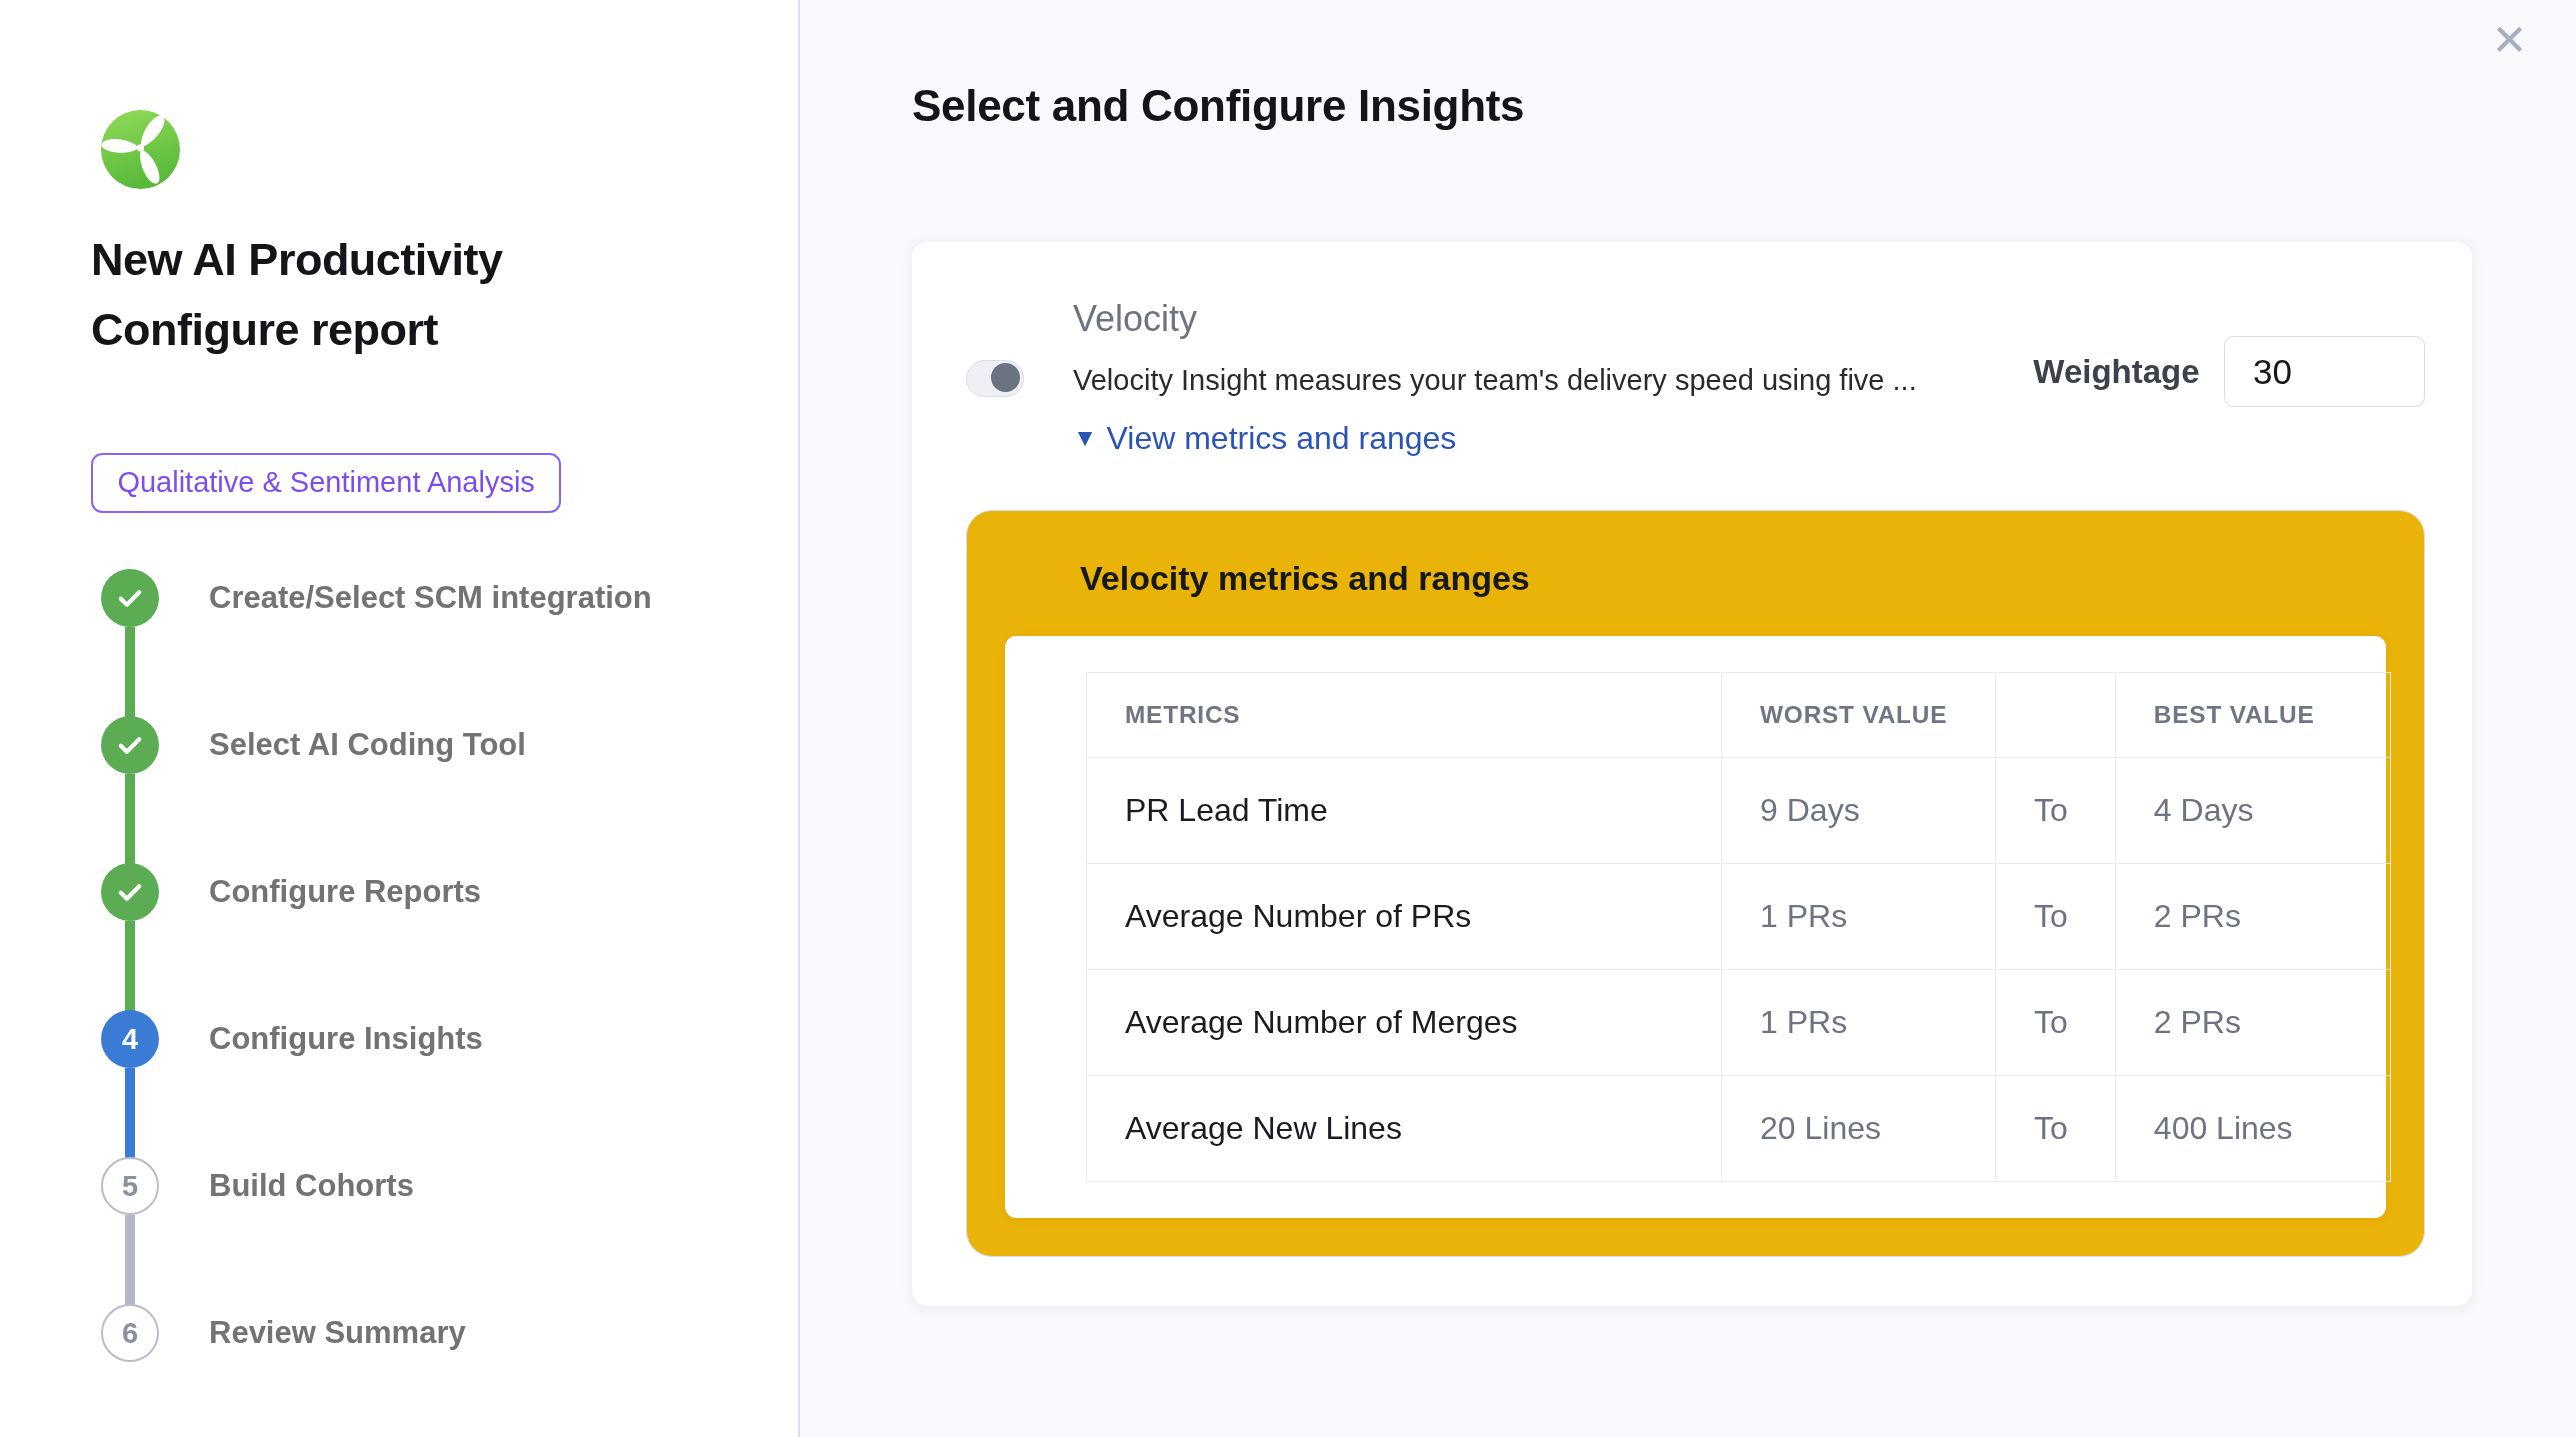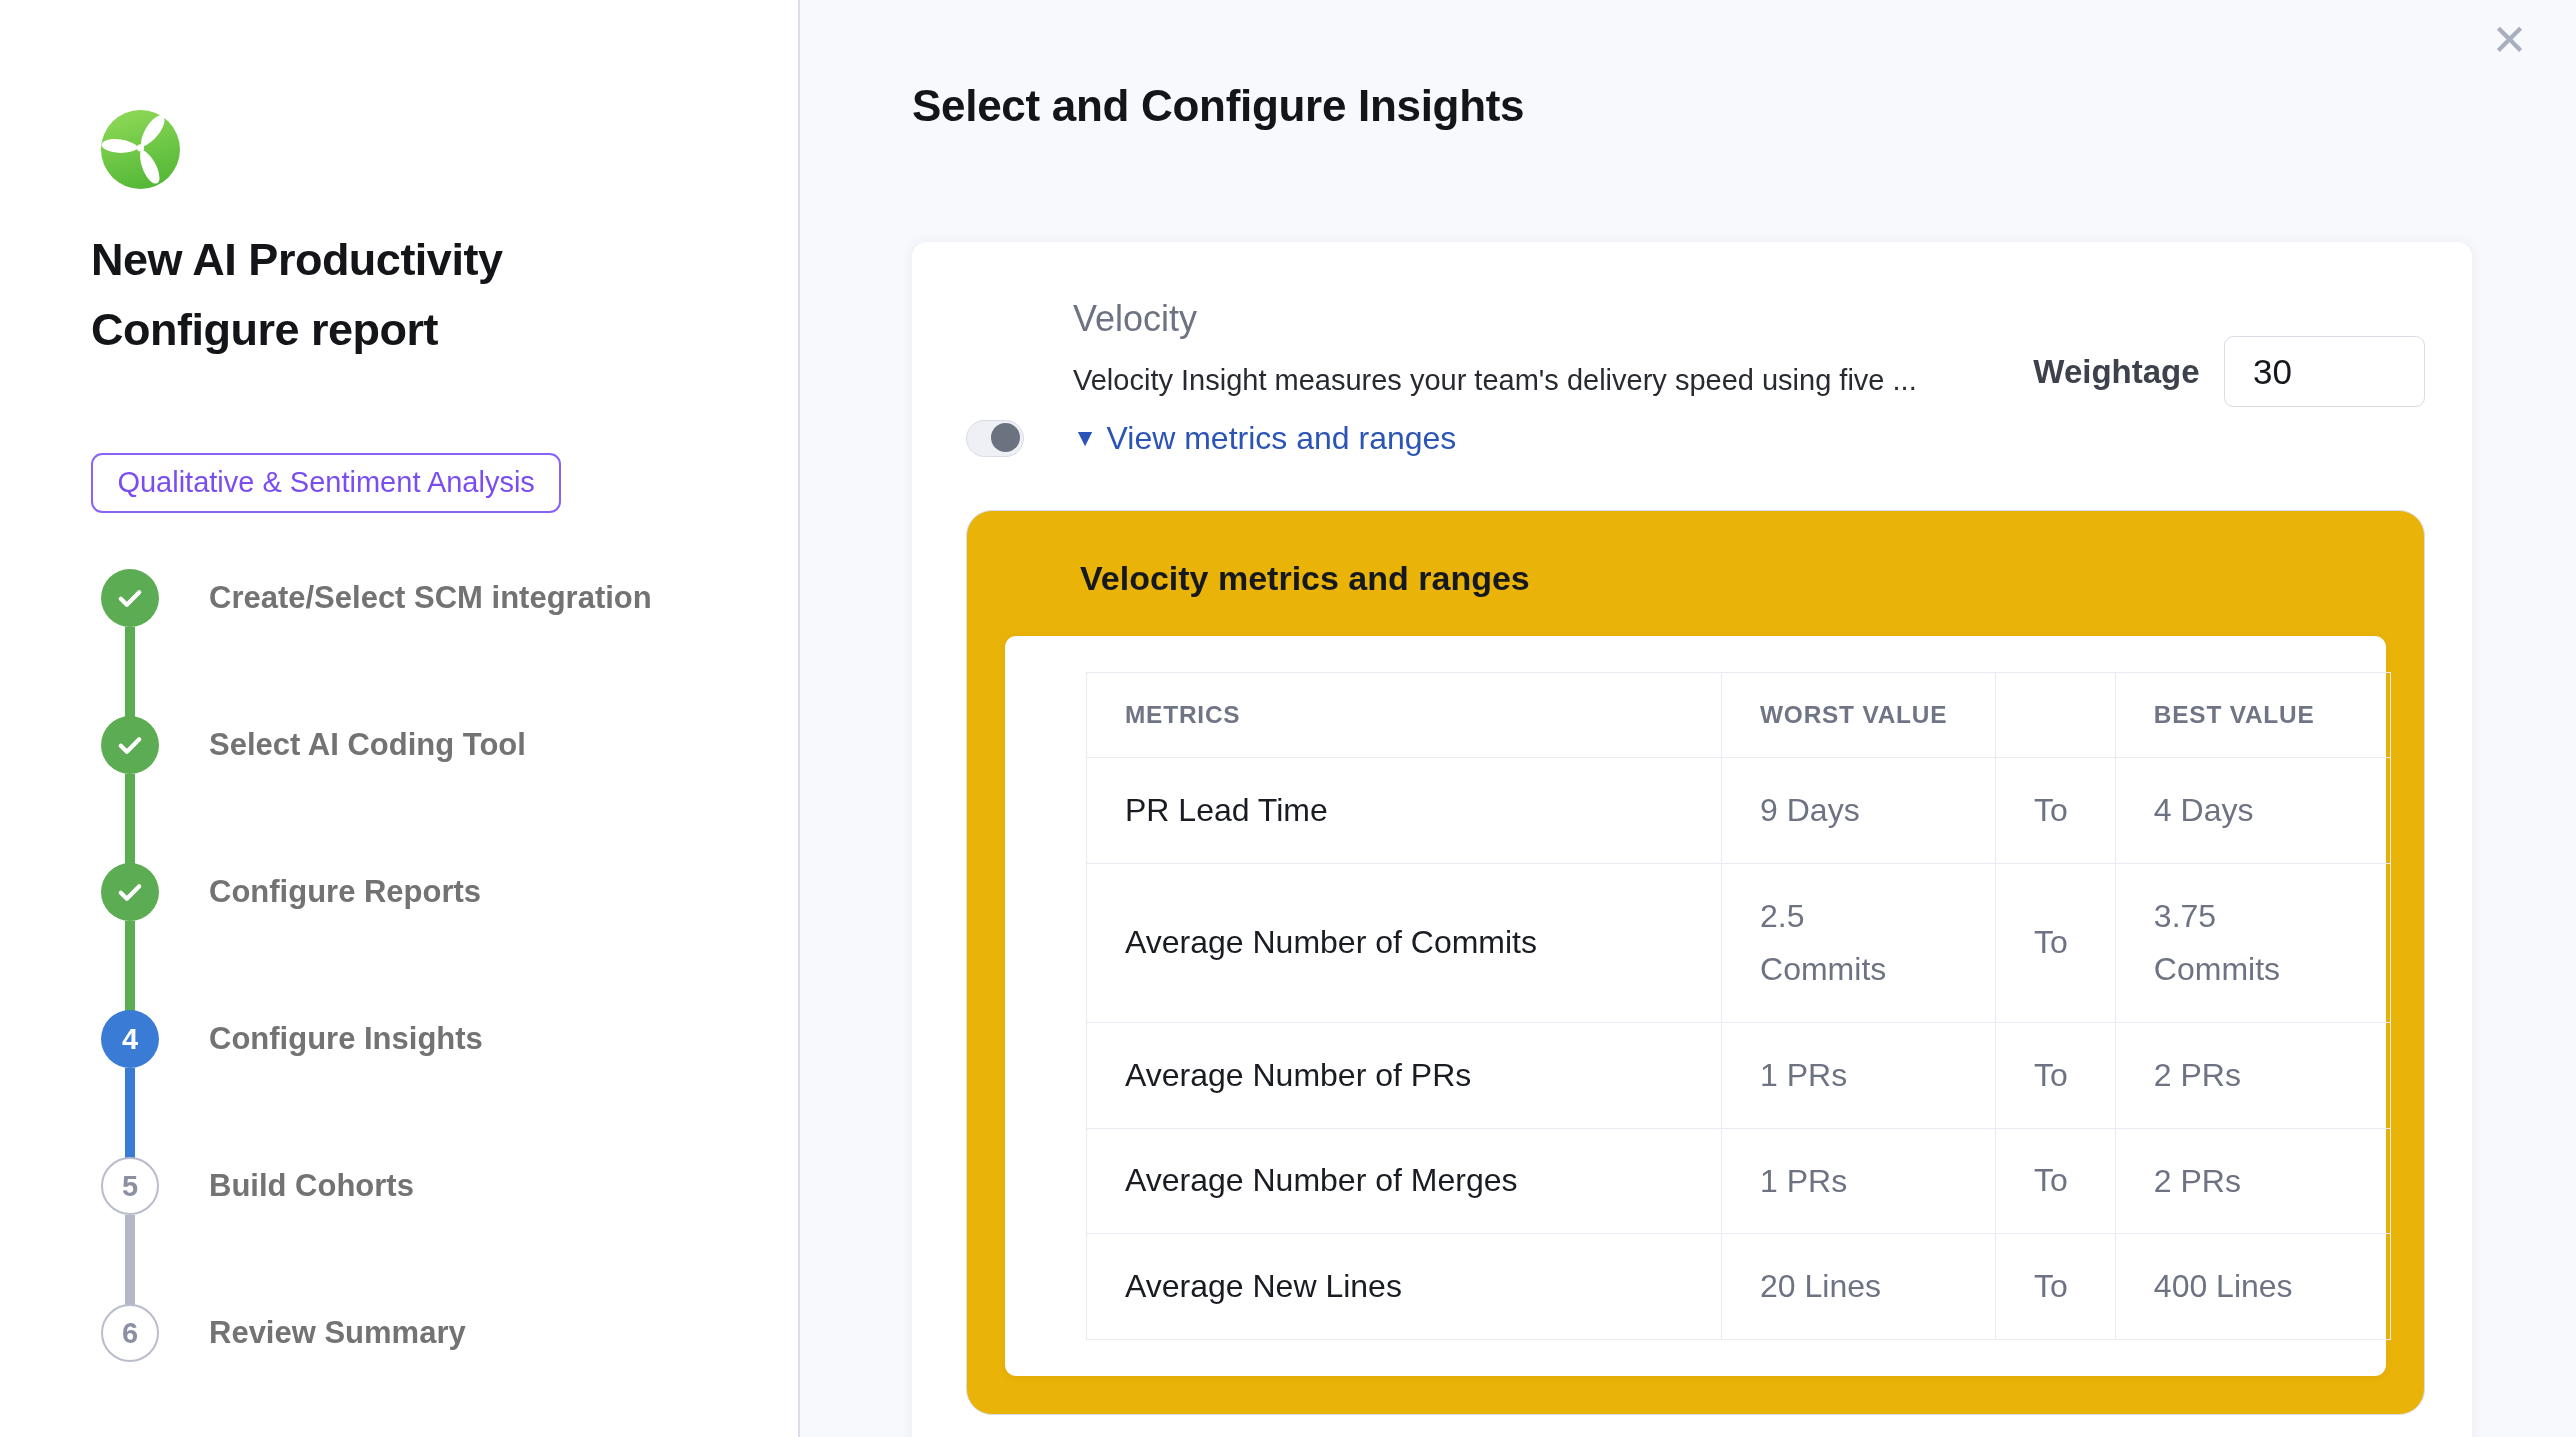--- a/index.html
+++ b/index.html
@@ -59,21 +59,21 @@
   .main-title {
     position:absolute; left:112px; top:81px;
     font-size:44px; font-weight:700; color:#131519; letter-spacing:-0.3px;
   }
   .insight-card {
     position:absolute; left:112px; top:242px; width:1560px;
     background:#ffffff; border-radius:15px;
     box-shadow:0 1.9px 13px rgba(40,48,76,0.07);
     padding:56px 47px 49px 54px;
   }
-  .insight-head { display:flex; align-items:flex-end; }
+  .insight-head { display:flex; align-items:center; }
   
   .toggle {
     flex:0 0 auto; width:58px; height:37px; margin-top:1.9px;
     background:#eef0f5; border:1.9px solid #d9dce6; border-radius:19px;
     position:relative; cursor:pointer;
   }
   .toggle-knob {
     position:absolute; right:2.8px; top:1.9px; width:29px; height:29px;
     border-radius:50%; background:#6b7280;
   }
@@ -252,26 +252,20 @@
                 </tr>
               </thead>
             <tbody>
                 <tr>
                   <td class="metric-name">PR Lead Time</td>
                   <td class="val"><span>9 Days</span></td>
                   <td class="to-cell">To</td>
                   <td class="val"><span>4 Days</span></td>
                 </tr>
                 <tr>
-                  <td class="metric-name">Average Number of Commits</td>
-                  <td class="val"><span>2.5 Commits</span></td>
-                  <td class="to-cell">To</td>
-                  <td class="val"><span>3.75 Commits</span></td>
-                </tr>
-                <tr>
                   <td class="metric-name">Average Number of PRs</td>
                   <td class="val"><span>1 PRs</span></td>
                   <td class="to-cell">To</td>
                   <td class="val"><span>2 PRs</span></td>
                 </tr>
                 <tr>
                   <td class="metric-name">Average Number of Merges</td>
                   <td class="val"><span>1 PRs</span></td>
                   <td class="to-cell">To</td>
                   <td class="val"><span>2 PRs</span></td>

